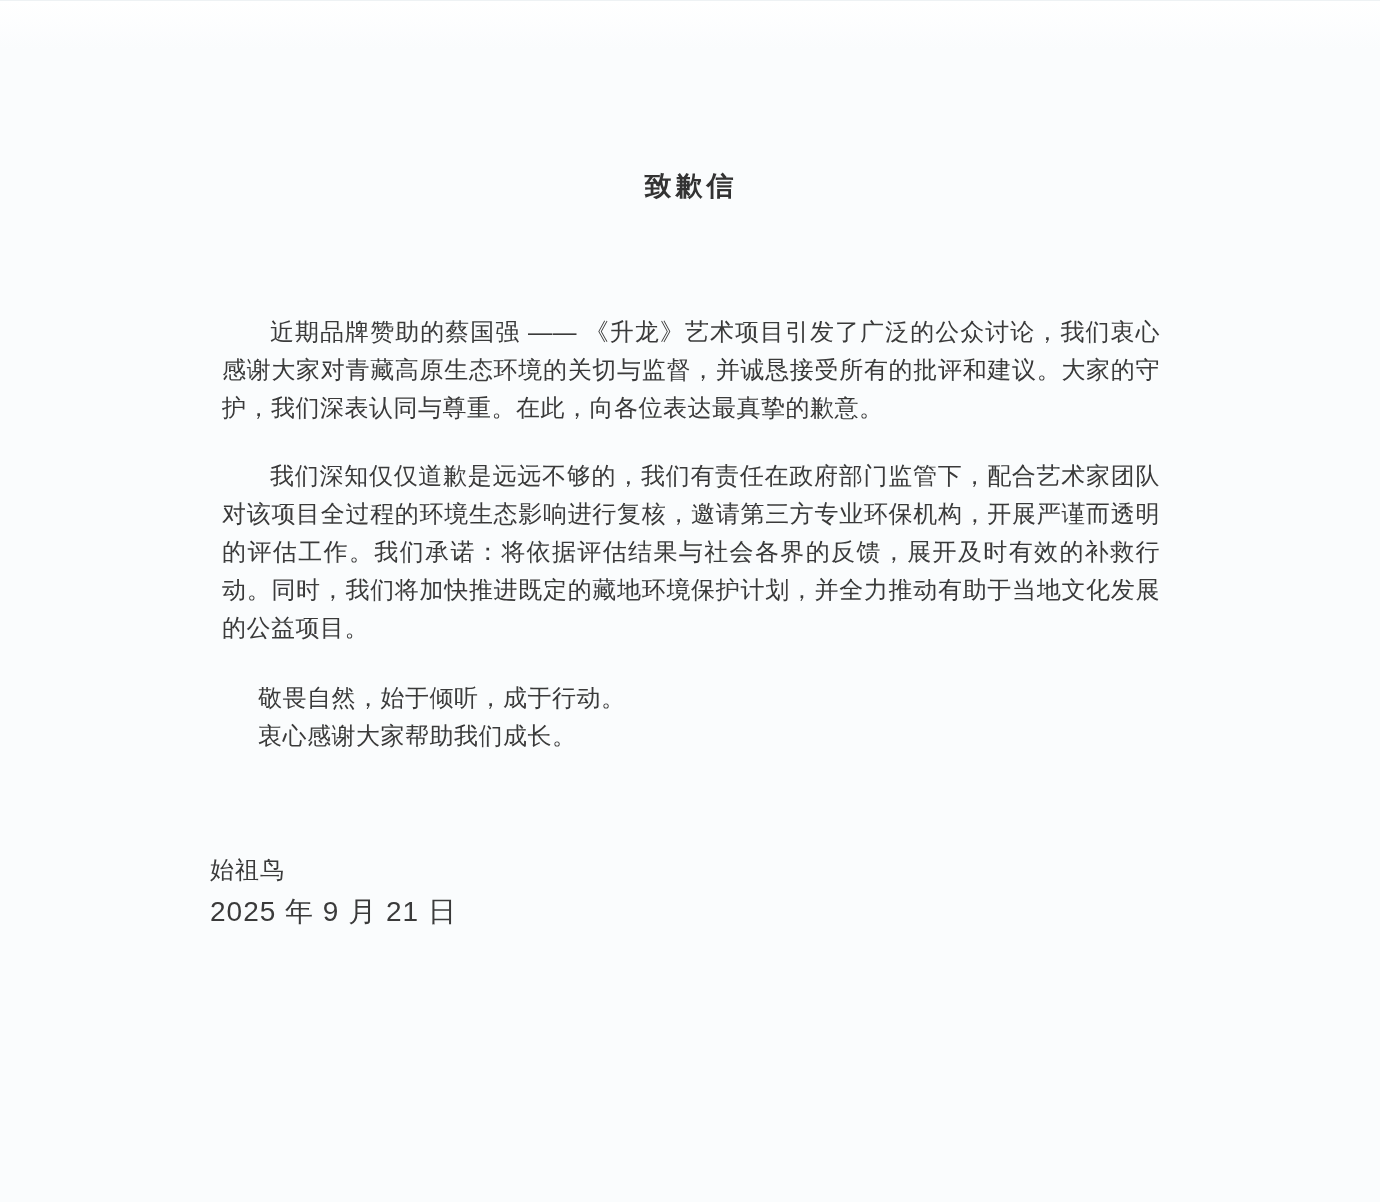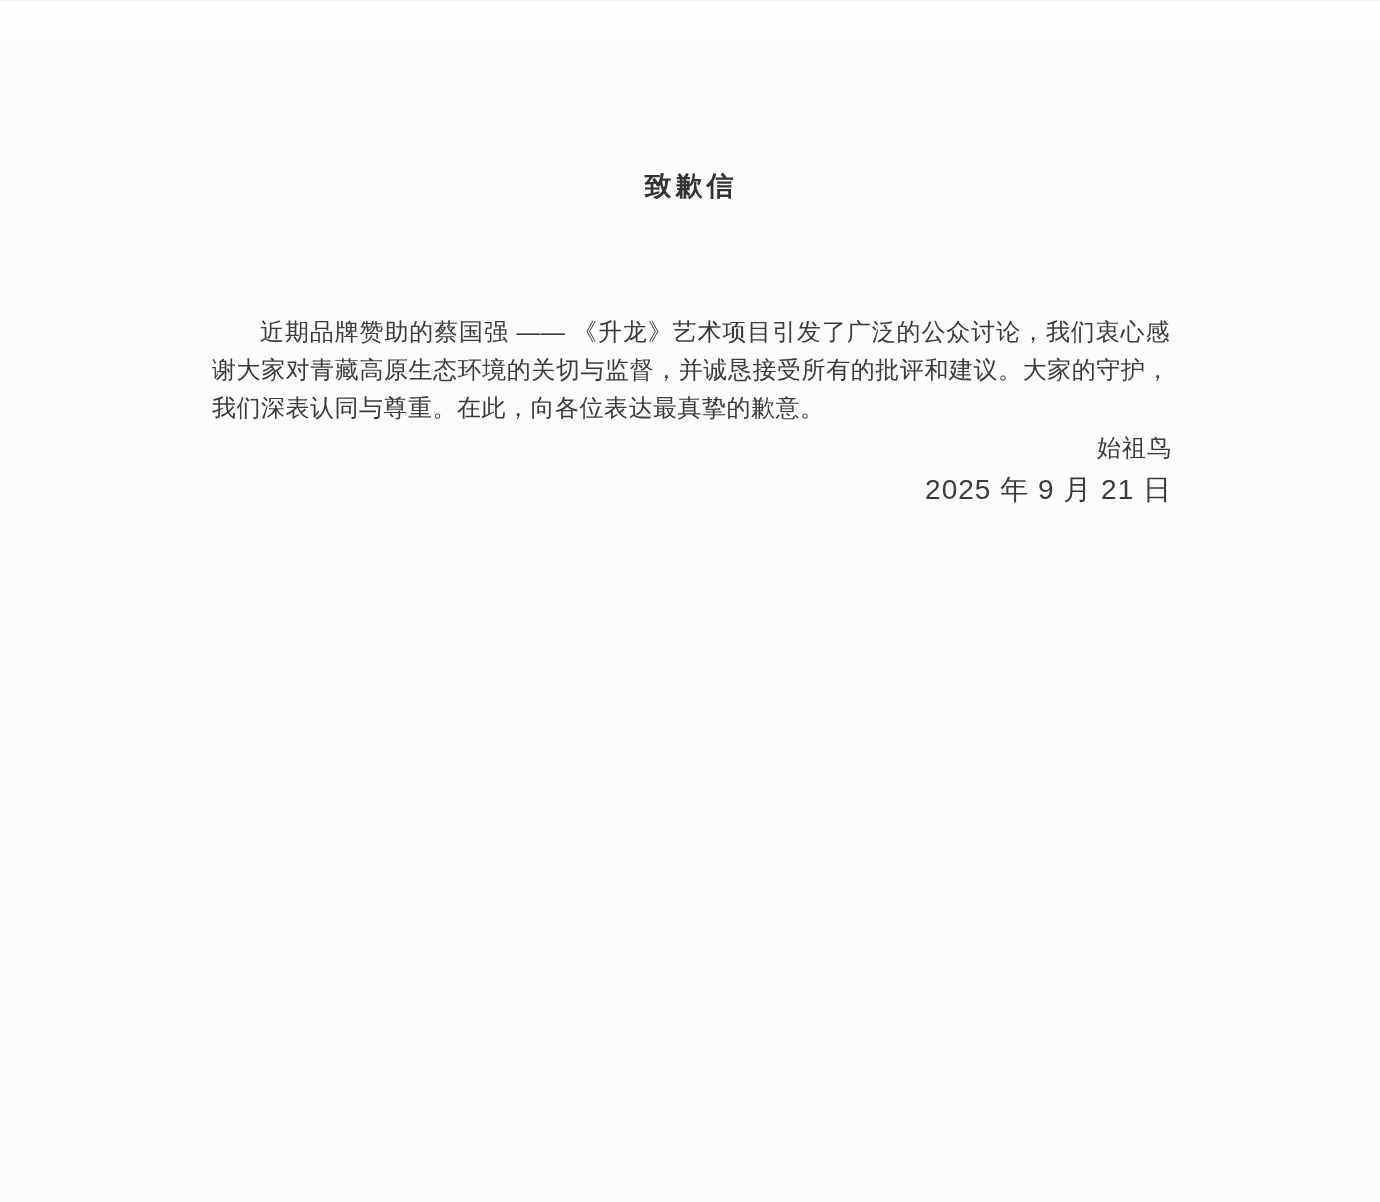--- a/index.html
+++ b/index.html
@@ -28,21 +28,21 @@
     margin: 0;
     padding-top: 166px;
     text-align: center;
     font-size: 27px;
     line-height: 38px;
     font-weight: 700;
     letter-spacing: 4px;
     color: #333333;
   }
   .para {
-    margin: 2px;
+    margin: 12px;
     font-size: 24px;
     line-height: 38px;
     text-indent: 2em;
     text-align: justify;
     letter-spacing: 0.5px;
     color: #3a3a3a;
   }
   .para-first {
     margin-top: 108px;
   }
@@ -54,21 +54,22 @@
   }
   .closing-line {
     margin: 0;
     font-size: 24px;
     line-height: 38px;
     text-indent: 2em;
     letter-spacing: 0.5px;
     color: #3a3a3a;
   }
   .signature-block {
-    text-align: right;
+    margin-top: 96px;
+    text-align: left;
   }
   .signature-name {
     margin: 0;
     font-size: 24px;
     line-height: 38px;
     letter-spacing: 1px;
     color: #3a3a3a;
   }
   .signature-date {
     margin: 4px 0 0 0;
@@ -82,22 +83,27 @@
 <body>
 
 <div class="page">
   <div class="doc">
 
     <h1 class="title">致歉信</h1>
 
     <p class="para para-first">近期品牌赞助的蔡国强 —— 《升龙》艺术项目引发了广泛的公众讨论，我们衷心感谢大家对青藏高原生态环境的关切与监督，并诚恳接受所有的批评和建议。大家的守护，我们深表认同与尊重。在此，向各位表达最真挚的歉意。</p>
 
 
+    <p class="para para-gap">我们深知仅仅道歉是远远不够的，我们有责任在政府部门监管下，配合艺术家团队对该项目全过程的环境生态影响进行复核，邀请第三方专业环保机构，开展严谨而透明的评估工作。我们承诺：将依据评估结果与社会各界的反馈，展开及时有效的补救行动。同时，我们将加快推进既定的藏地环境保护计划，并全力推动有助于当地文化发展的公益项目。</p>
 
 
+    <div class="closing-block">
+      <p class="closing-line">敬畏自然，始于倾听，成于行动。</p>
+      <p class="closing-line">衷心感谢大家帮助我们成长。</p>
+    </div>
 
     <div class="signature-block">
       <p class="signature-name">始祖鸟</p>
       <p class="signature-date">2025 年 9 月 21 日</p>
     </div>
 
   </div>
 </div>
 
 </body></html>

